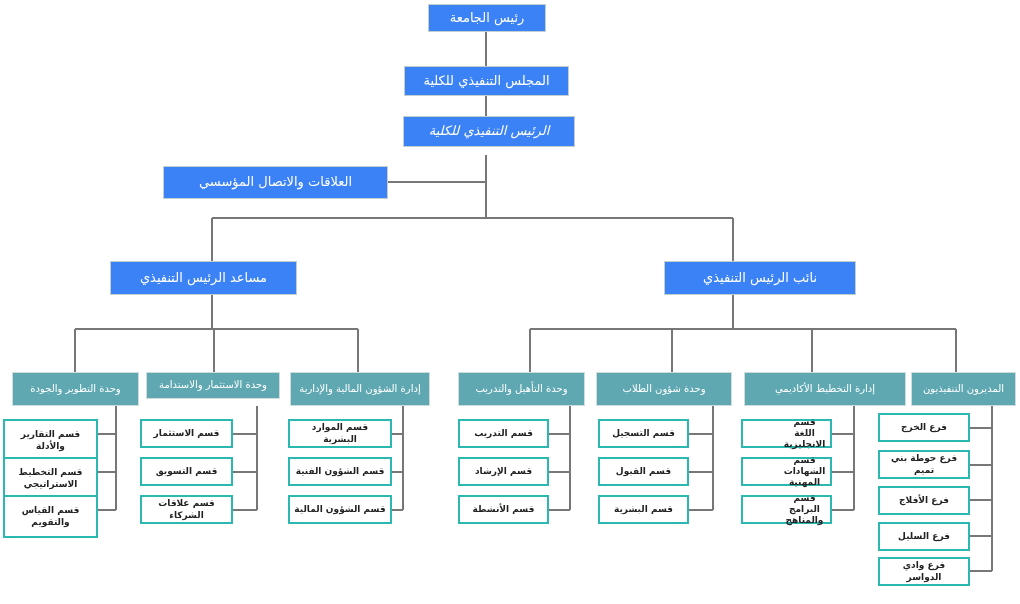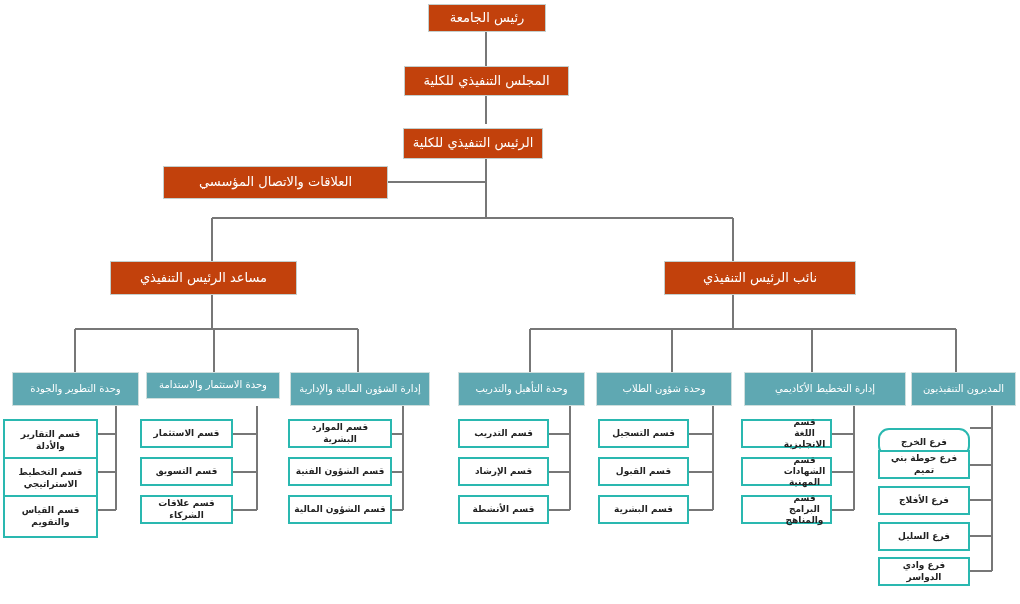--- a/index.html
+++ b/index.html
@@ -9,56 +9,56 @@
     direction:rtl;
   }
   #stage{position:absolute;inset:0;width:1020px;height:604px;}
   svg.wires{position:absolute;left:0;top:0;z-index:0;}
   .box{
     position:absolute;z-index:1;box-sizing:border-box;
     display:flex;align-items:center;justify-content:center;
     text-align:center;line-height:1.25;padding:1px 4px;
   }
   .dark{
-    background:#c2410c;color:#fff;font-size:13px;font-weight:400;
+    background:#3b82f6;color:#fff;font-size:13px;font-weight:400;
     border:1px solid #c3cfcd;
   }
   .unit{
     background:#5FA8B2;color:#fff;font-size:10px;font-weight:400;
     border:1px solid #cfdedd;
   }
   .leaf{
     background:#fff;color:#222;font-size:9px;font-weight:700;
     border:2px solid #2AB8B0;
   }
   
   #n-president{left:428px;top:4px;width:118px;height:28px;}
   #n-council{left:404px;top:66px;width:165px;height:30px;}
-  #n-ceo{left:403px;top:128px;width:140px;height:31px;}
+  #n-ceo{left:403px;top:116px;width:172px;height:31px;font-style:italic;}
   #n-relations{left:163px;top:166px;width:225px;height:33px;}
   #b-assistant{left:110px;top:261px;width:187px;height:34px;}
   #b-deputy{left:664px;top:261px;width:192px;height:34px;}
   
   #u0{left:12px;top:372px;width:127px;height:34px;}
   #u1{left:146px;top:372px;width:134px;height:27px;}
   #u2{left:290px;top:372px;width:140px;height:34px;}
   #u3{left:458px;top:372px;width:127px;height:34px;}
   #u4{left:596px;top:372px;width:136px;height:34px;}
   #u5{left:744px;top:372px;width:162px;height:34px;}
   #u6{left:911px;top:372px;width:105px;height:34px;}
   
   .g0{left:3px;width:95px;height:43px;}
   .g1{left:140px;width:93px;height:29px;}
   .g2{left:288px;width:104px;height:29px;}
   .g3{left:458px;width:91px;height:29px;}
   .g4{left:598px;width:91px;height:29px;}
   .g5{left:741px;width:91px;height:29px;padding-left:40px;}
   .g6{left:878px;width:92px;height:29px;}
   .r0{top:419px;} .r1{top:457px;} .r2{top:495px;}
-  .q0{top:428px;border-radius:11px;} .q1{top:450px;} .q2{top:486px;text-align:center;} .q3{top:522px;} .q4{top:557px;}
+  .q0{top:413px;} .q1{top:450px;} .q2{top:486px;text-align:center;} .q3{top:522px;} .q4{top:557px;}
 </style>
 </head>
 <body>
 
 <div id="stage">
 
   <svg class="wires" width="1020" height="604" viewBox="0 0 1020 604">
     <g stroke="#777777" stroke-width="2" fill="none">
 
       <line x1="486" y1="32" x2="486" y2="66"></line>

